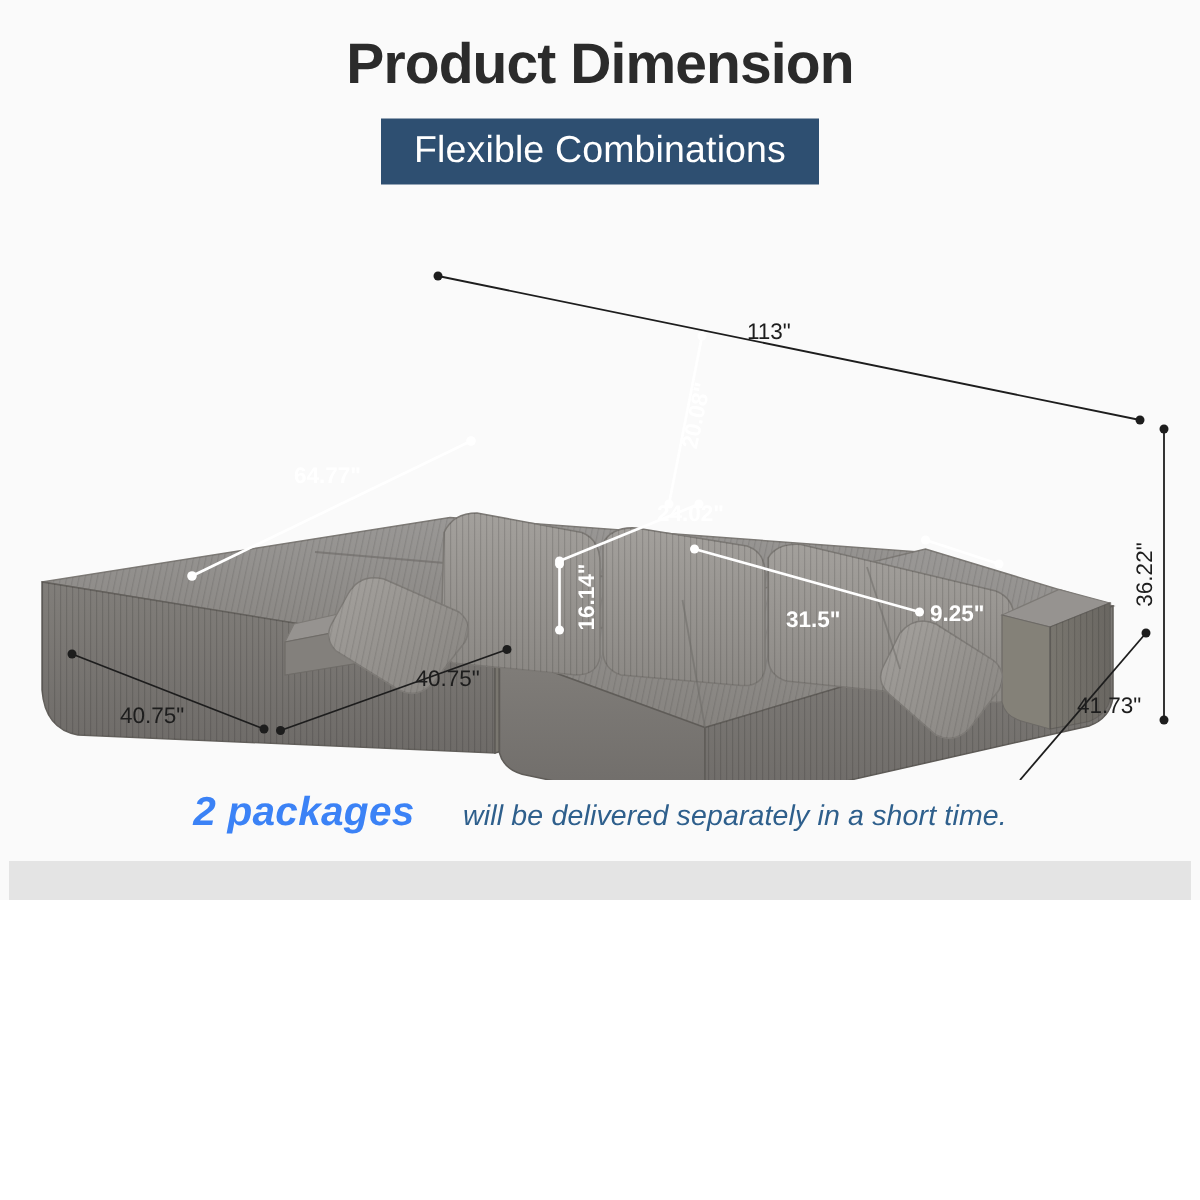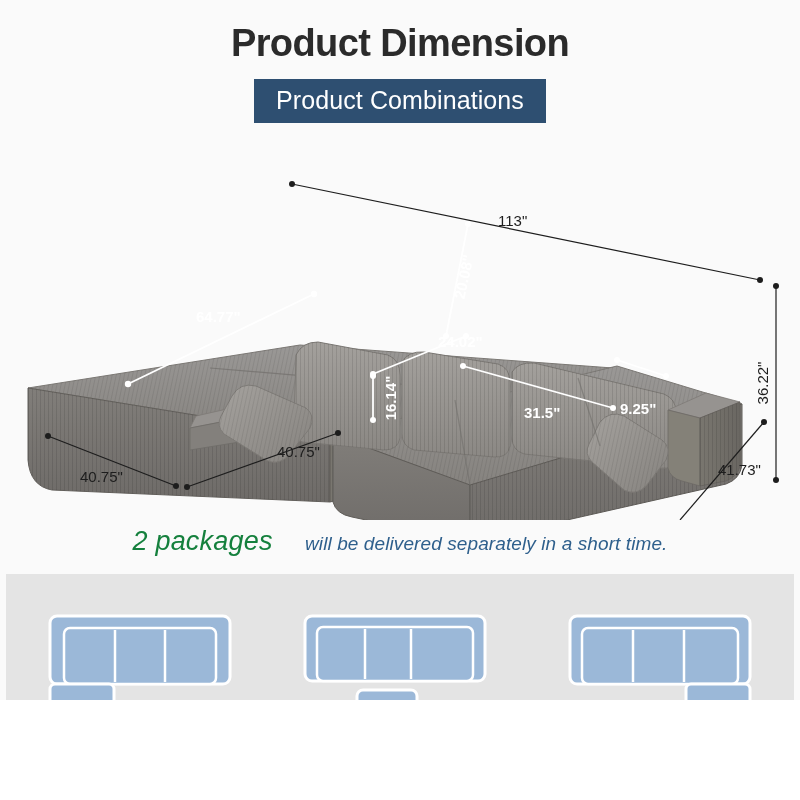--- a/index.html
+++ b/index.html
@@ -3,21 +3,21 @@
 <meta charset="utf-8">
 <style>
   html, body {
     margin: 0;
     padding: 0;
     background: #ffffff;
   }
   #page {
     position: relative;
     width: 800px;
-    height: 700px;
+    height: 600px;
     background: #fafafa;
     font-family: "Liberation Sans", sans-serif;
     overflow: hidden;
   }
 
   
   #header-block {
     position: absolute;
     left: 0; top: 0;
     width: 800px;
@@ -73,22 +73,22 @@
   #delivery-note {
     position: absolute;
     left: 0; top: 526px;
     width: 800px;
     text-align: center;
     font-style: italic;
     white-space: nowrap;
   }
   #delivery-count {
     font-size: 27px;
-    font-weight: normal;
-    color: #15803d;
+    font-weight: bold;
+    color: #3b82f6;
     font-family: "Liberation Sans", sans-serif;
     letter-spacing: 0.2px;
   }
   #delivery-rest {
     font-size: 19px;
     color: #2e5f8c;
     font-family: "Liberation Sans", sans-serif;
     letter-spacing: 0.1px;
     margin-left: 27px;
   }
@@ -113,21 +113,21 @@
   .cfg-inner { fill: #9bb8d8; stroke: #ffffff; stroke-width: 2.5; }
   .cfg-div   { stroke: #ffffff; stroke-width: 2.5; fill: none; }
 </style>
 </head>
 <body>
 
 <div id="page">
 
   <div id="header-block">
     <h1 id="page-title">Product Dimension</h1>
-    <div id="subtitle-badge">Product Combinations</div>
+    <div id="subtitle-badge">Flexible Combinations</div>
   </div>
 
   <div id="sofa-figure">
     <svg id="sofa-svg" width="800" height="370" viewBox="0 0 800 370">
       <defs>
         <linearGradient id="gTop" x1="0" y1="0" x2="0" y2="1">
           <stop offset="0%" stop-color="#9a9896"></stop>
           <stop offset="100%" stop-color="#86837f"></stop>
         </linearGradient>
         <linearGradient id="gFront" x1="0" y1="0" x2="0" y2="1">

